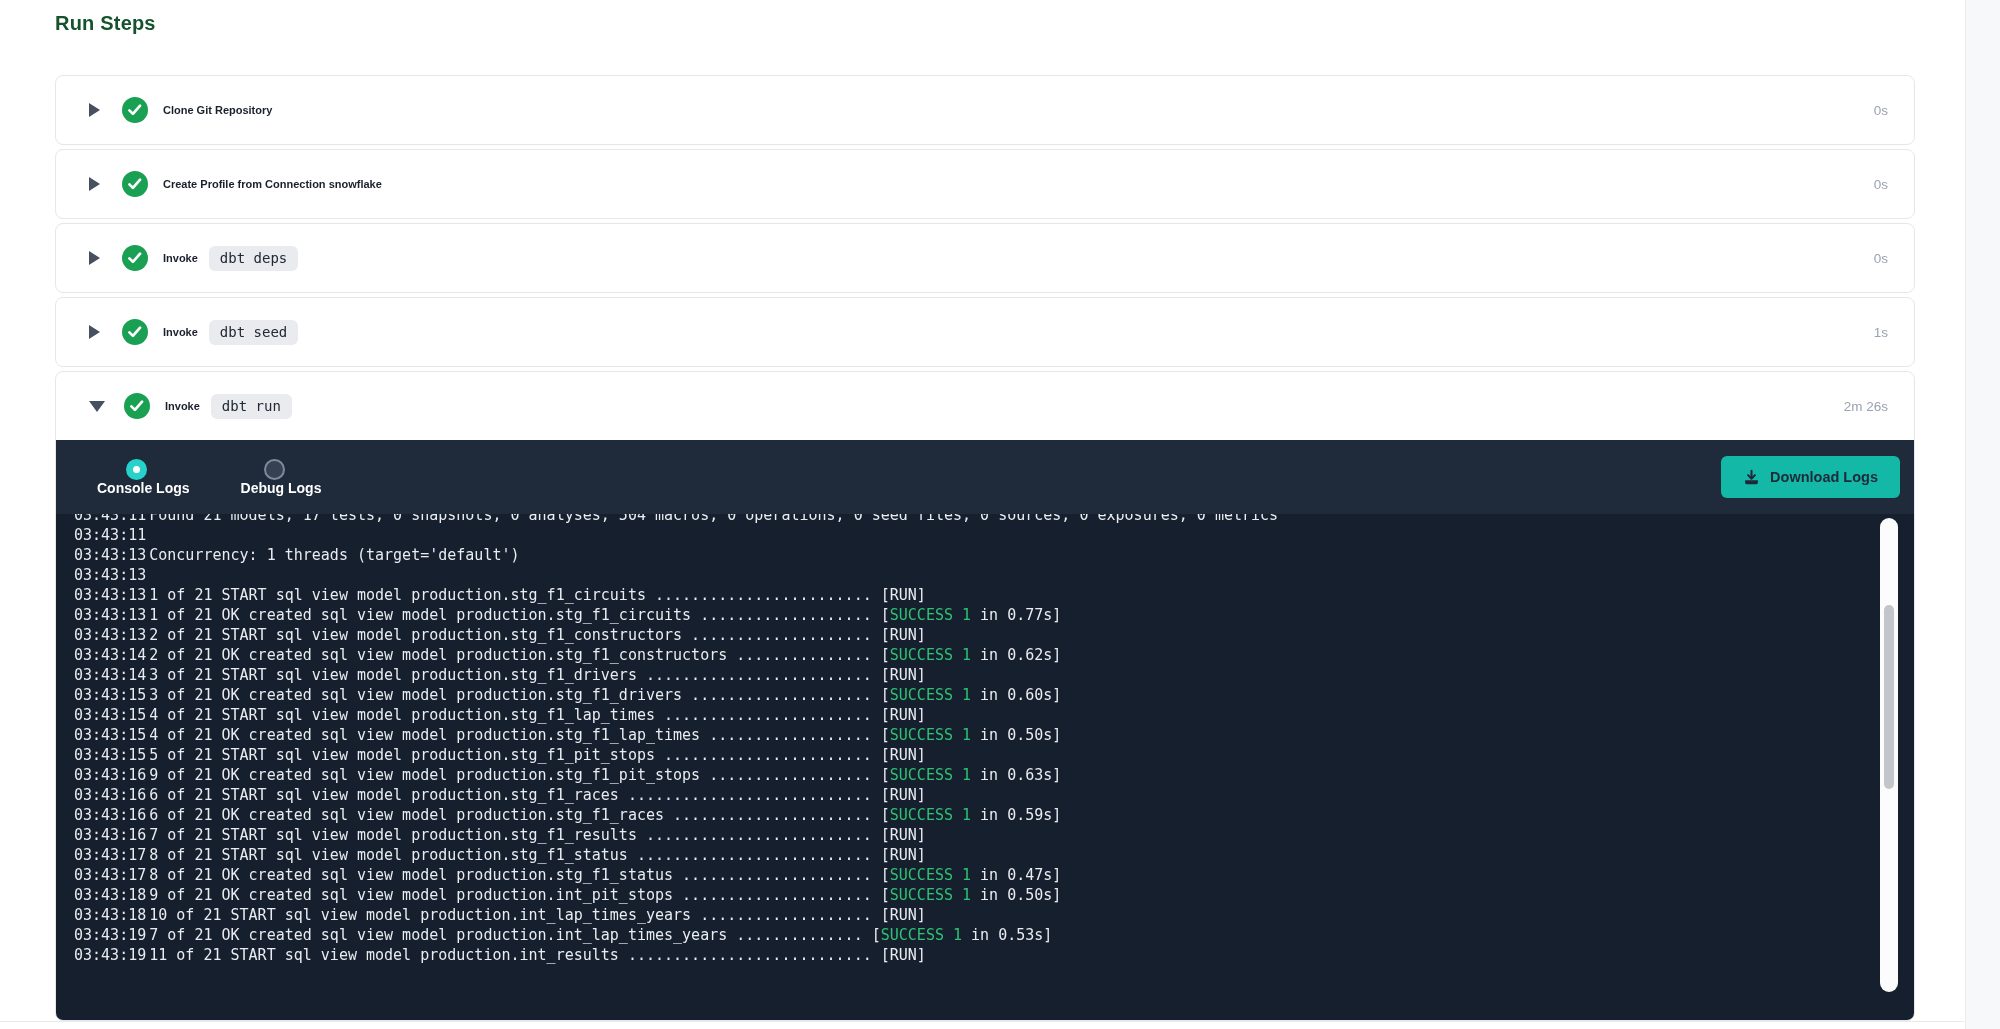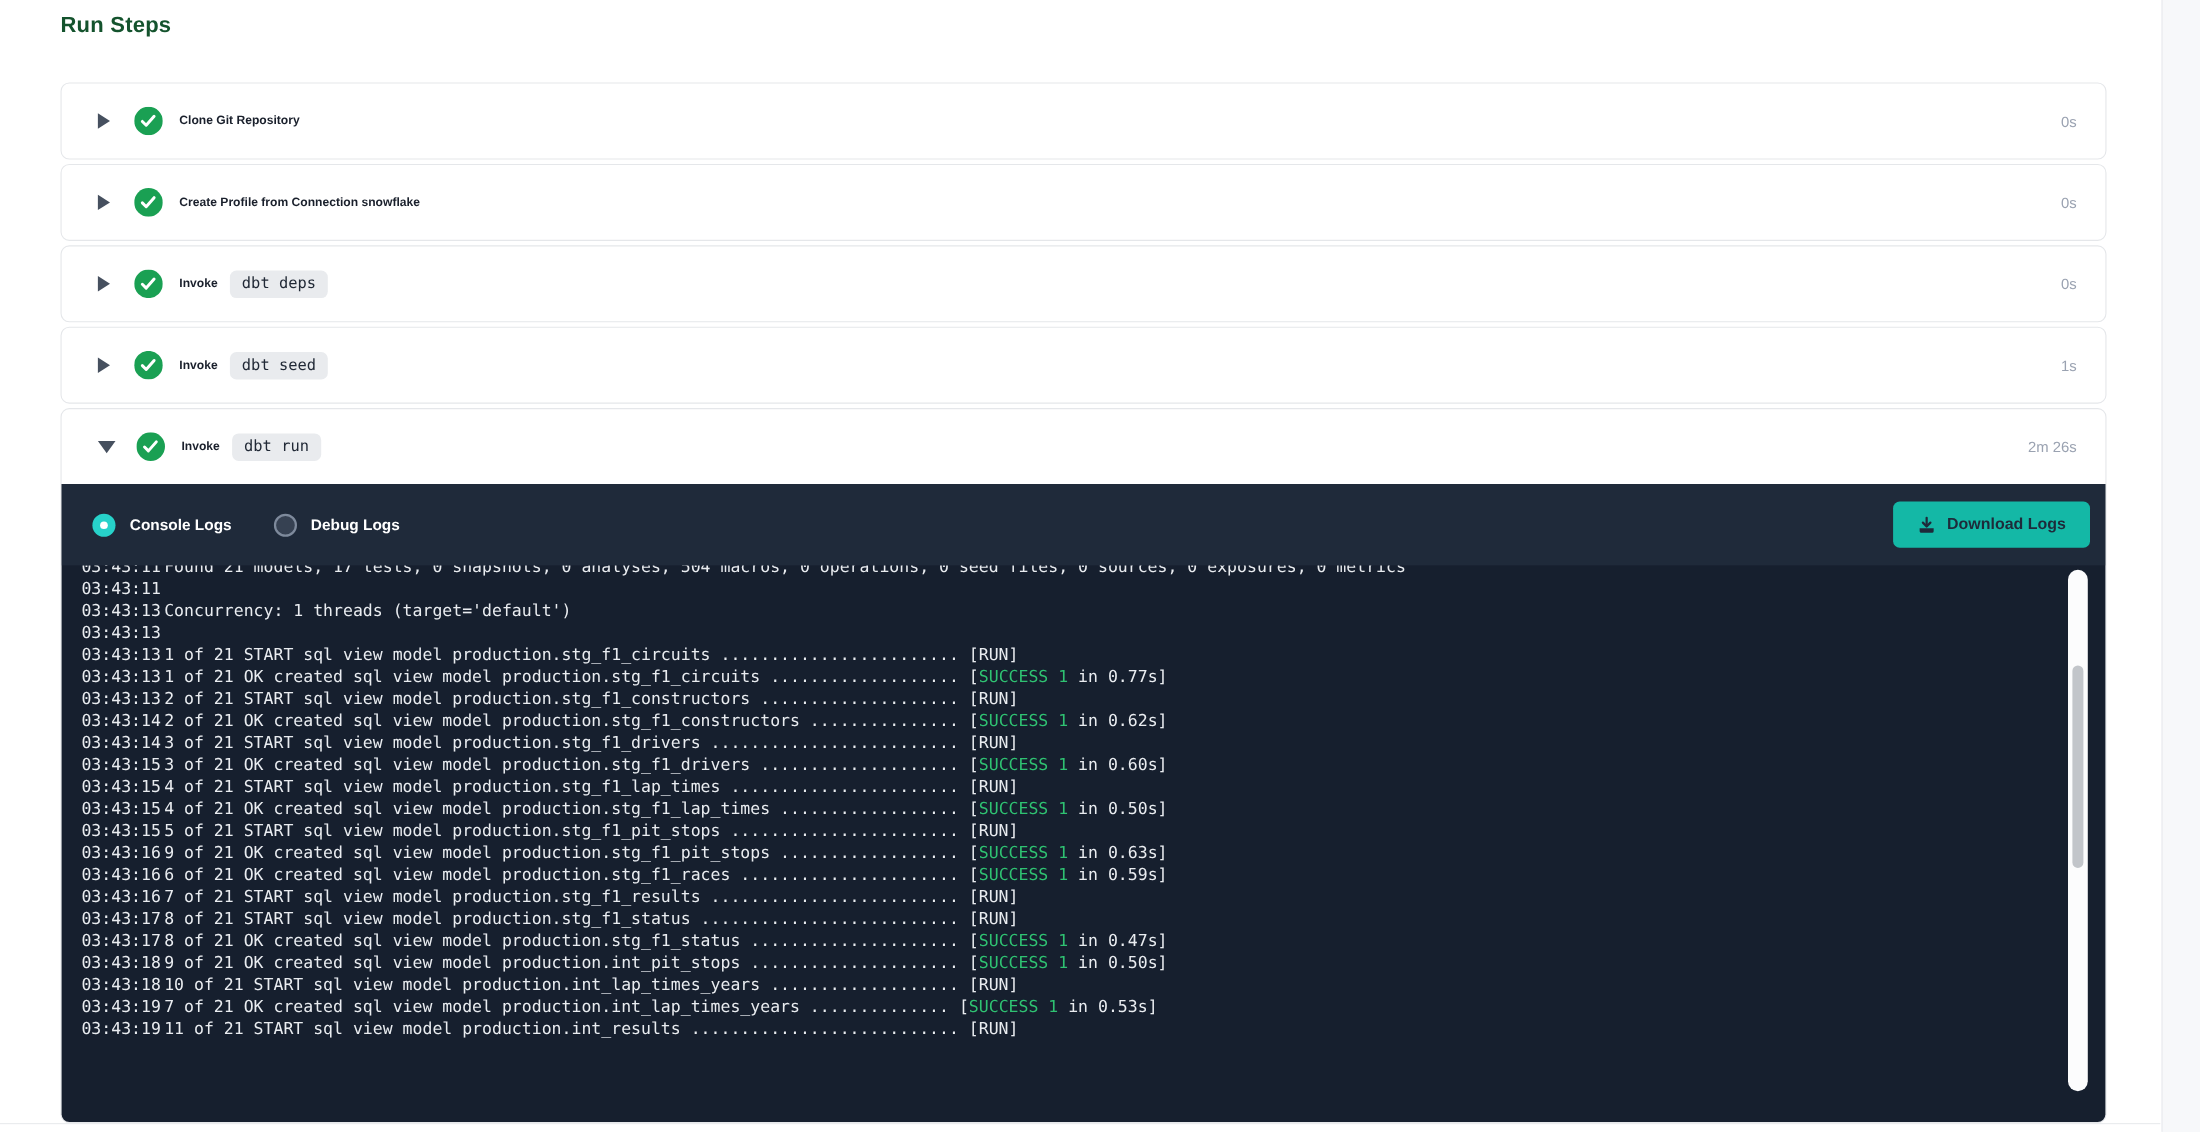--- a/index.html
+++ b/index.html
@@ -21,21 +21,21 @@
 
   .check { width:26px; height:26px; margin-right:15px; flex:0 0 auto; }
 
   .step-label { font-size:11px; font-weight:700; color:#1a202c; }
   .cmd-badge { display:inline-block; margin-left:11px; padding:4px 11px 5px; background:#e9ebee; border-radius:6px; font-family:"DejaVu Sans Mono", monospace; font-size:14px; color:#212936; }
   .duration { margin-left:auto; font-size:13.5px; color:#9aa2b1; }
 
   
   .console-panel { background:#161f2e; border-radius:0 0 7px 7px; height:580px; position:relative; overflow:hidden; }
   .console-toolbar { height:74px; background:#1f2a3a; display:flex; align-items:center; padding:0 14px 0 28px; }
-  .radio-opt { display:flex; align-items:center; margin-right:38px; cursor:pointer; }
+  .radio-opt { display:flex; align-items:center; margin-right:38px; cursor:pointer;flex-direction:column; }
   .radio-circle { width:21px; height:21px; border-radius:50%; position:relative; flex:0 0 auto; }
   .radio-circle.sel { background:#27d2ca; }
   .radio-circle.sel::after { content:""; position:absolute; left:7px; top:7px; width:7px; height:7px; border-radius:50%; background:#ffffff; }
   .radio-circle.unsel { background:#364152; border:2.5px solid #7e8a9c; }
   .radio-label { margin-left:13px; font-size:14px; font-weight:700; color:#ffffff; }
 
   .download-btn { margin-left:auto; display:flex; align-items:center; gap:10px; background:#14b8a6; border:none; border-radius:6px; height:42px; padding:0 22px; font-family:"Liberation Sans", sans-serif; font-size:14.5px; font-weight:600; color:#1e2a3a; cursor:pointer; }
 
   .log-viewport { position:absolute; left:0; right:0; top:74px; bottom:0; overflow:hidden; padding-left:18px; }
   .log-lines { margin-top:-9px; }
@@ -148,20 +148,21 @@
               <div class="log-line"><span class="log-time">03:43:13</span><span class="seg-white">1 of 21 START sql view model production.stg_f1_circuits ........................ [RUN]</span></div>
               <div class="log-line"><span class="log-time">03:43:13</span><span class="seg-white">1 of 21 OK created sql view model production.stg_f1_circuits ................... [</span><span class="seg-green">SUCCESS 1</span><span class="seg-white"> in 0.77s]</span></div>
               <div class="log-line"><span class="log-time">03:43:13</span><span class="seg-white">2 of 21 START sql view model production.stg_f1_constructors .................... [RUN]</span></div>
               <div class="log-line"><span class="log-time">03:43:14</span><span class="seg-white">2 of 21 OK created sql view model production.stg_f1_constructors ............... [</span><span class="seg-green">SUCCESS 1</span><span class="seg-white"> in 0.62s]</span></div>
               <div class="log-line"><span class="log-time">03:43:14</span><span class="seg-white">3 of 21 START sql view model production.stg_f1_drivers ......................... [RUN]</span></div>
               <div class="log-line"><span class="log-time">03:43:15</span><span class="seg-white">3 of 21 OK created sql view model production.stg_f1_drivers .................... [</span><span class="seg-green">SUCCESS 1</span><span class="seg-white"> in 0.60s]</span></div>
               <div class="log-line"><span class="log-time">03:43:15</span><span class="seg-white">4 of 21 START sql view model production.stg_f1_lap_times ....................... [RUN]</span></div>
               <div class="log-line"><span class="log-time">03:43:15</span><span class="seg-white">4 of 21 OK created sql view model production.stg_f1_lap_times .................. [</span><span class="seg-green">SUCCESS 1</span><span class="seg-white"> in 0.50s]</span></div>
               <div class="log-line"><span class="log-time">03:43:15</span><span class="seg-white">5 of 21 START sql view model production.stg_f1_pit_stops ....................... [RUN]</span></div>
               <div class="log-line"><span class="log-time">03:43:16</span><span class="seg-white">9 of 21 OK created sql view model production.stg_f1_pit_stops .................. [</span><span class="seg-green">SUCCESS 1</span><span class="seg-white"> in 0.63s]</span></div>
+              <div class="log-line"><span class="log-time">03:43:16</span><span class="seg-white">6 of 21 START sql view model production.stg_f1_races ........................... [RUN]</span></div>
               <div class="log-line"><span class="log-time">03:43:16</span><span class="seg-white">6 of 21 OK created sql view model production.stg_f1_races ...................... [</span><span class="seg-green">SUCCESS 1</span><span class="seg-white"> in 0.59s]</span></div>
               <div class="log-line"><span class="log-time">03:43:16</span><span class="seg-white">7 of 21 START sql view model production.stg_f1_results ......................... [RUN]</span></div>
               <div class="log-line"><span class="log-time">03:43:17</span><span class="seg-white">8 of 21 START sql view model production.stg_f1_status .......................... [RUN]</span></div>
               <div class="log-line"><span class="log-time">03:43:17</span><span class="seg-white">8 of 21 OK created sql view model production.stg_f1_status ..................... [</span><span class="seg-green">SUCCESS 1</span><span class="seg-white"> in 0.47s]</span></div>
               <div class="log-line"><span class="log-time">03:43:18</span><span class="seg-white">9 of 21 OK created sql view model production.int_pit_stops ..................... [</span><span class="seg-green">SUCCESS 1</span><span class="seg-white"> in 0.50s]</span></div>
               <div class="log-line"><span class="log-time">03:43:18</span><span class="seg-white">10 of 21 START sql view model production.int_lap_times_years ................... [RUN]</span></div>
               <div class="log-line"><span class="log-time">03:43:19</span><span class="seg-white">7 of 21 OK created sql view model production.int_lap_times_years .............. [</span><span class="seg-green">SUCCESS 1</span><span class="seg-white"> in 0.53s]</span></div>
               <div class="log-line"><span class="log-time">03:43:19</span><span class="seg-white">11 of 21 START sql view model production.int_results ........................... [RUN]</span></div>
             </div>
           <div class="scroll-track">

